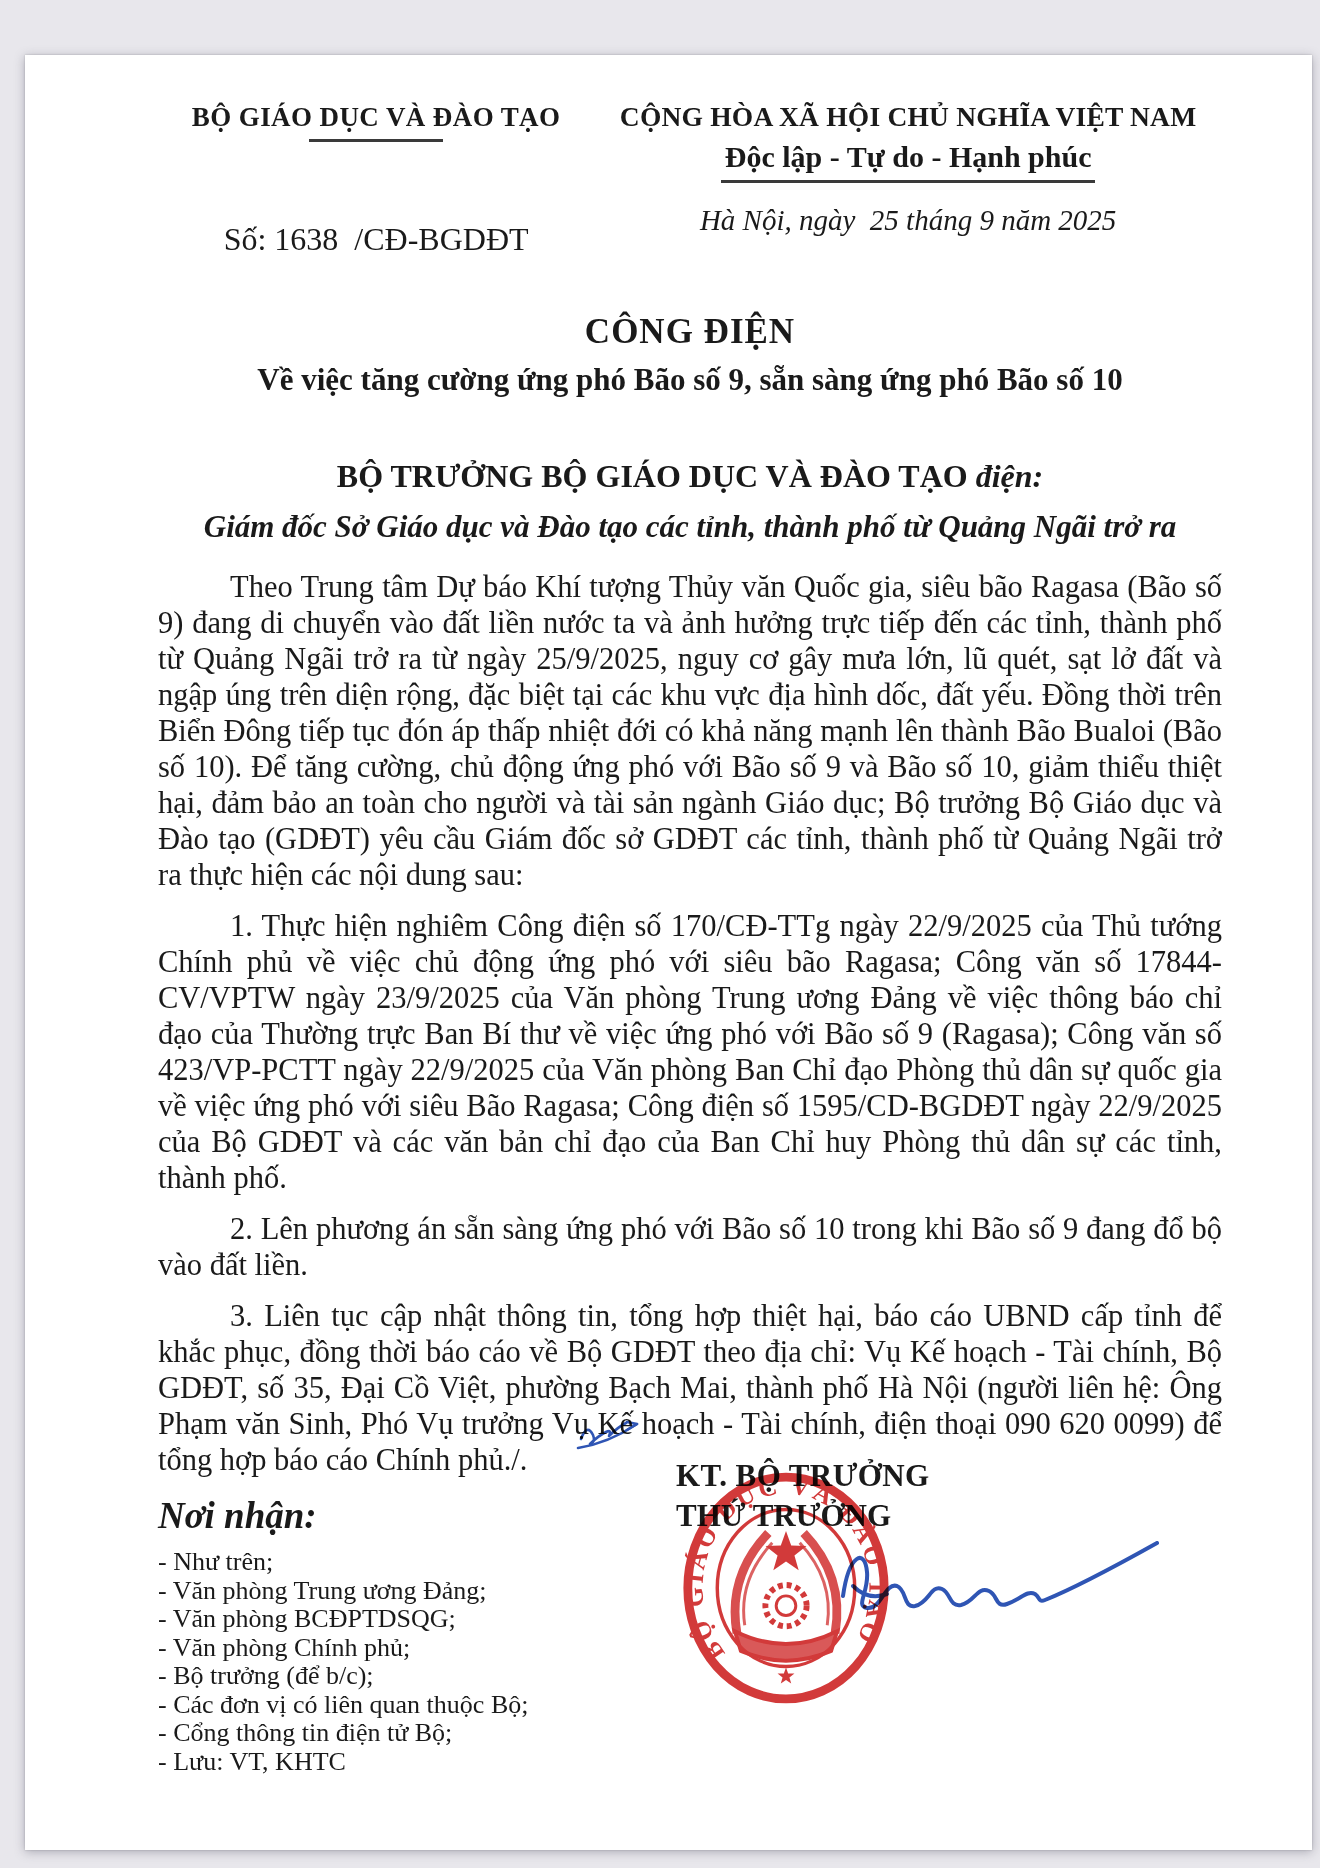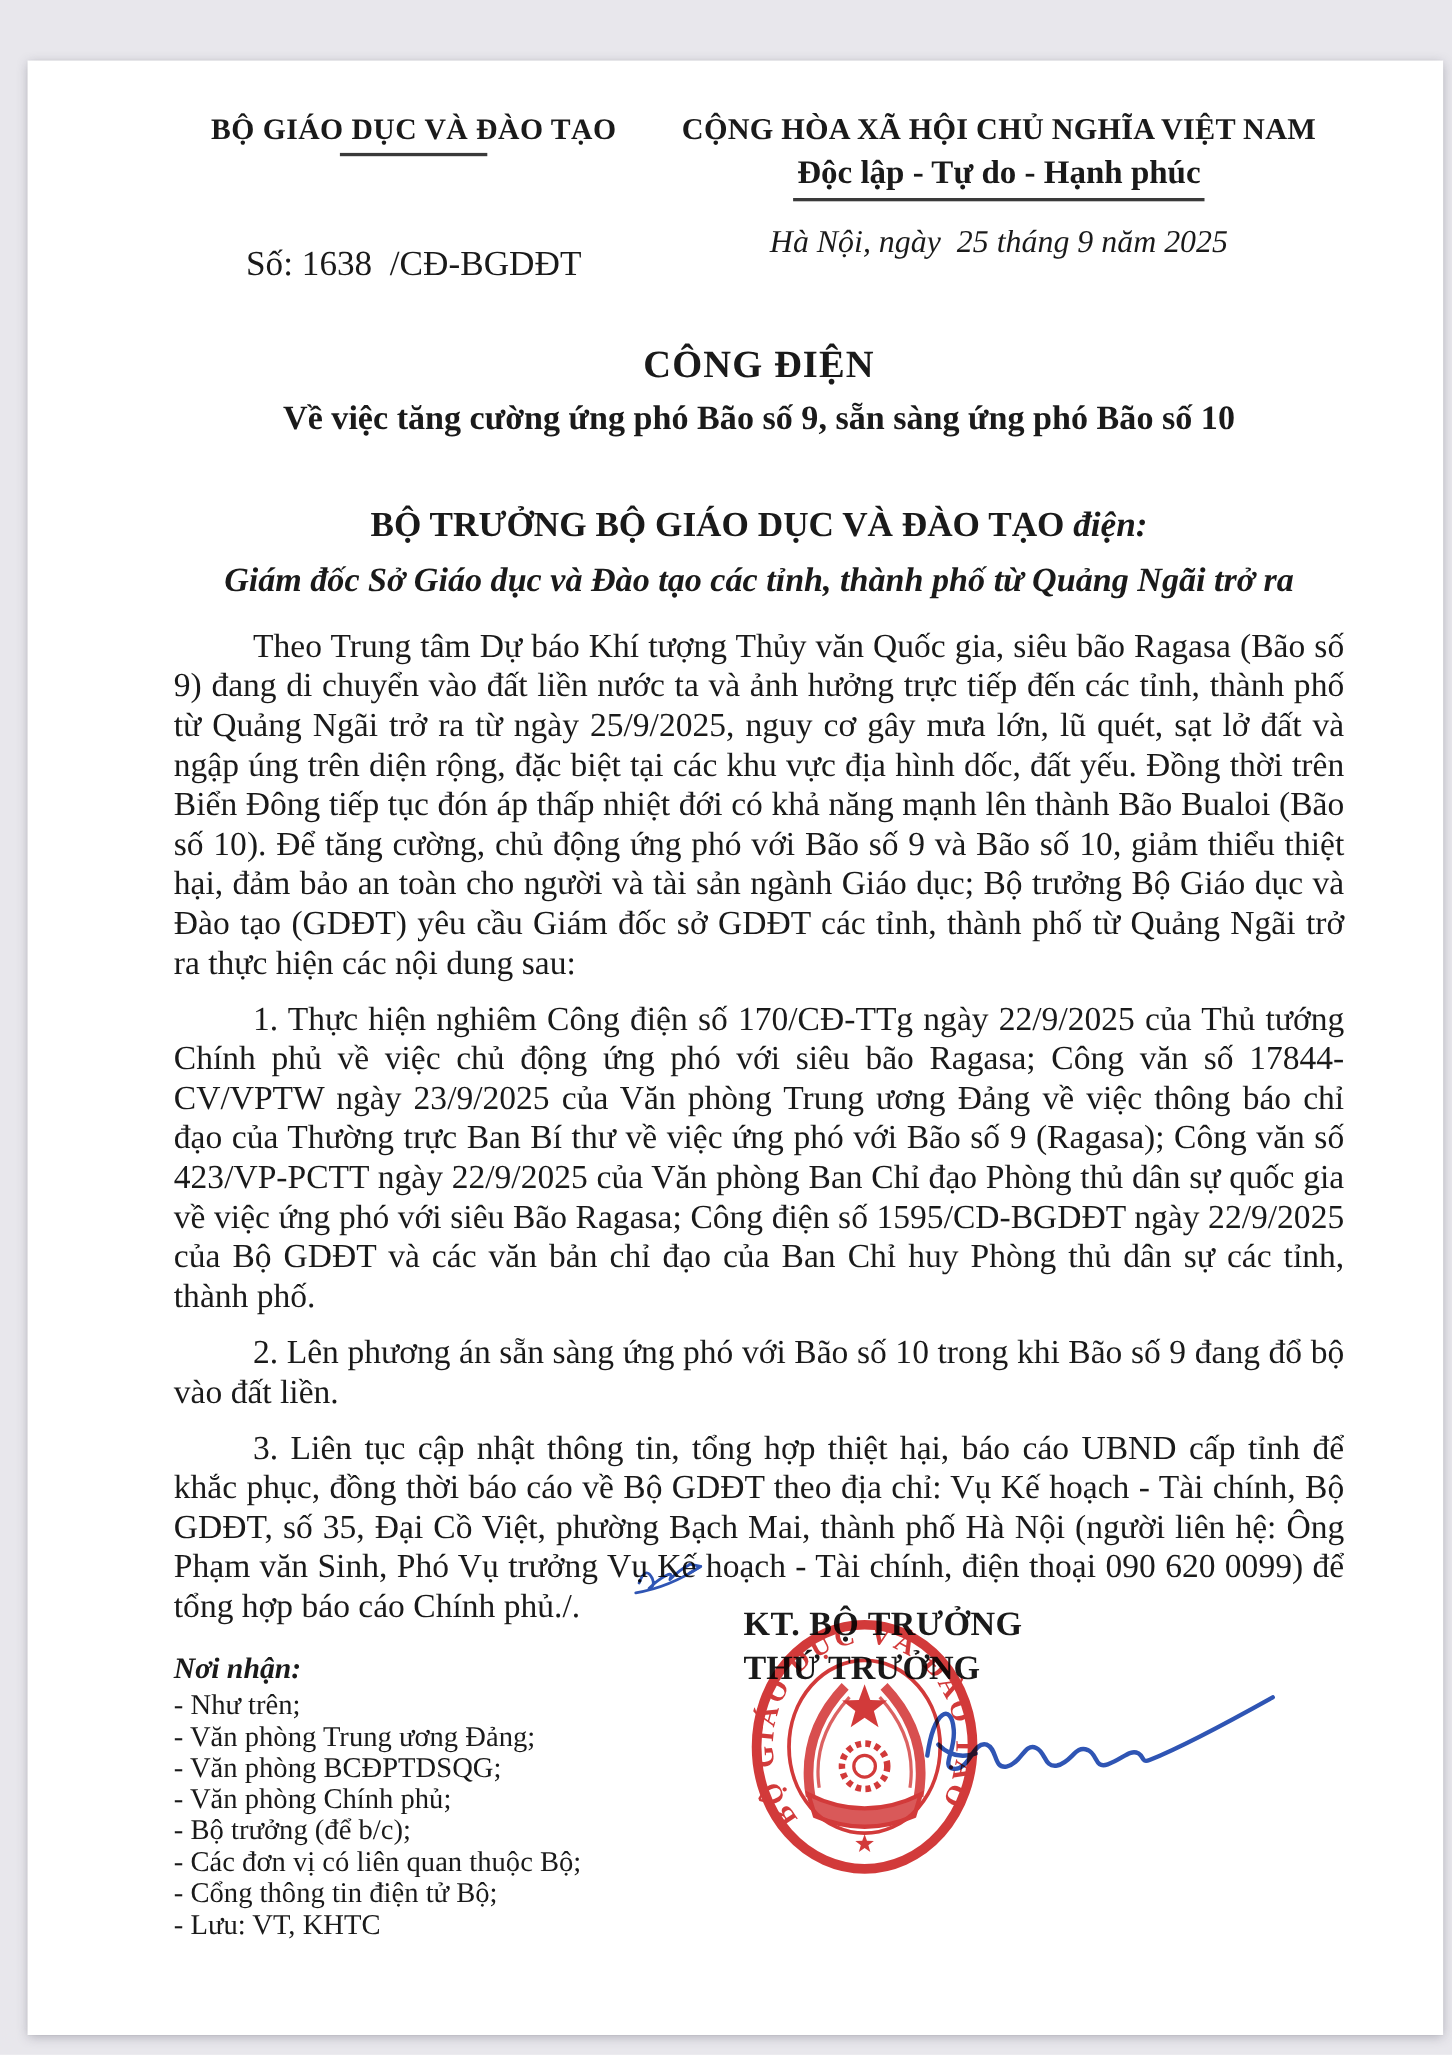--- a/index.html
+++ b/index.html
@@ -41,21 +41,21 @@
   .addr .suffix{font-style:italic;}
   .addr2{text-align:center;margin-top:13px;font-size:31px;font-weight:bold;font-style:italic;line-height:37px;}
 
   
   .bodytxt{margin-top:24px;}
   .bodytxt p{font-size:30.5px;line-height:36px;text-align:justify;text-indent:72px;margin:0 0 15px 0;}
 
   
   .footer{position:relative;margin-top:22px;height:330px;}
   .recv{width:480px;}
-  .recv-h{font-size:27px;font-weight:bold;font-style:italic;line-height:32px;margin-bottom:4px;}
+  .recv-h{font-size:37px;font-weight:bold;font-style:italic;line-height:32px;margin-bottom:16px;}
   .recv-item{font-size:26px;line-height:28.5px;}
 
   .sign{position:absolute;left:482px;top:-42px;width:524px;padding-left:36px;}
   .sign .kt{font-size:31px;font-weight:bold;letter-spacing:.4px;line-height:36px;}
   .sign .tt{font-size:31px;font-weight:bold;line-height:36px;margin-top:4px;}
   .sig-space{position:relative;height:130px;}
   .sign .name{font-size:33px;font-weight:bold;line-height:38px;margin-top:12px;}
 
   .stamp{position:absolute;left:38px;top:8px;width:216px;height:244px;
          mix-blend-mode:multiply;opacity:.93;}

